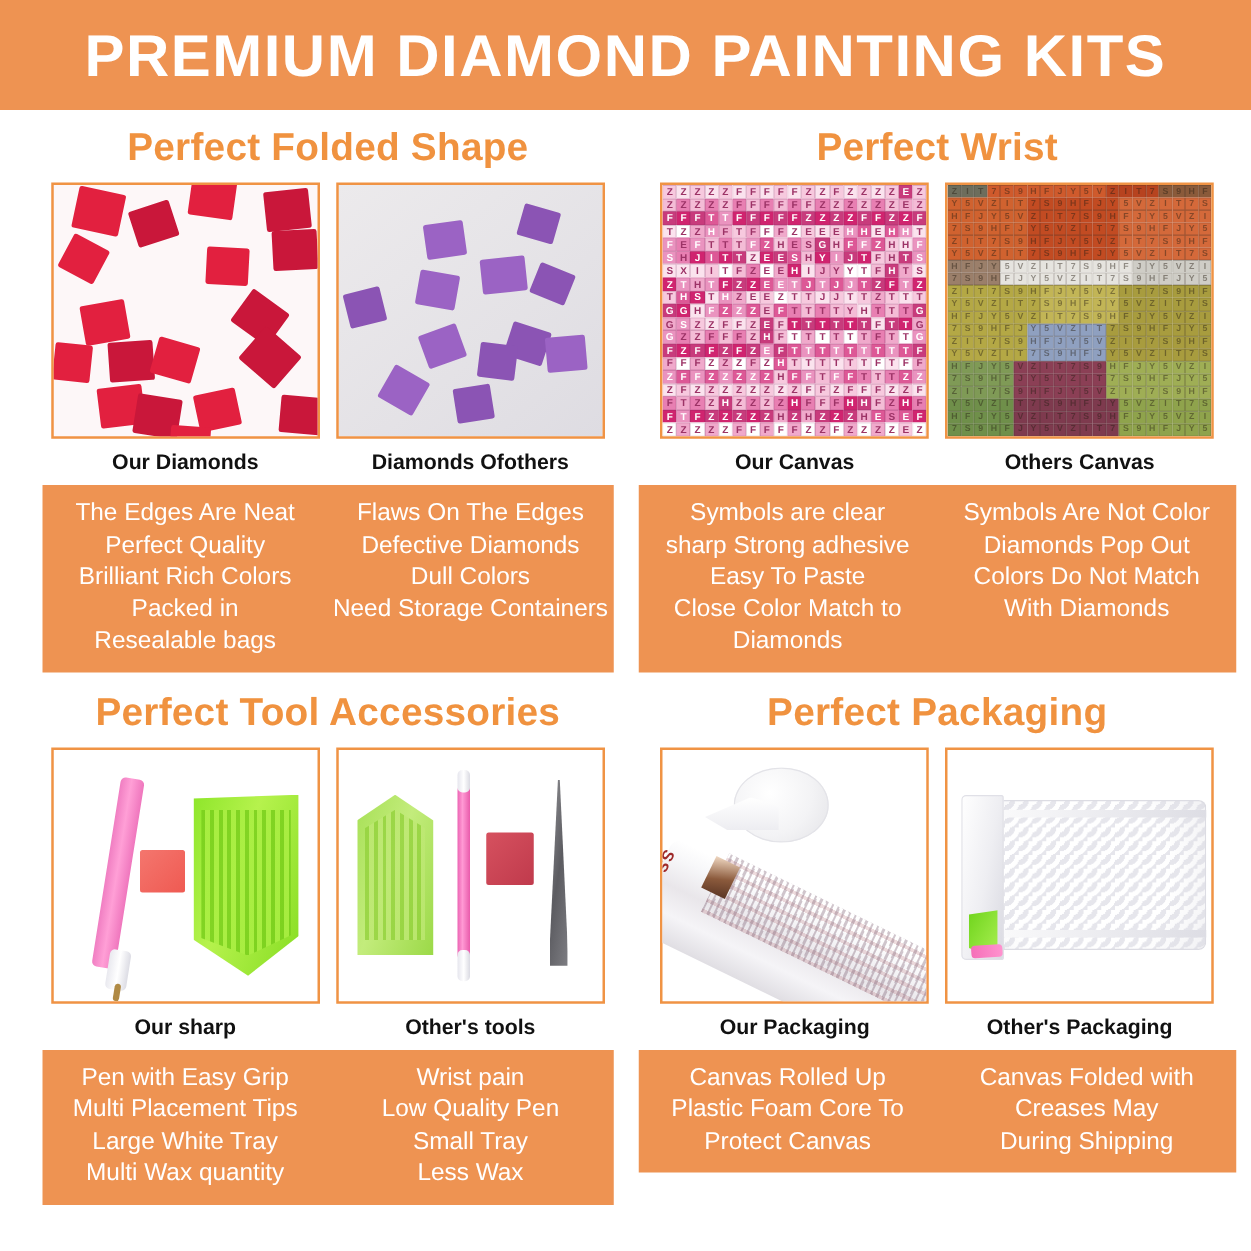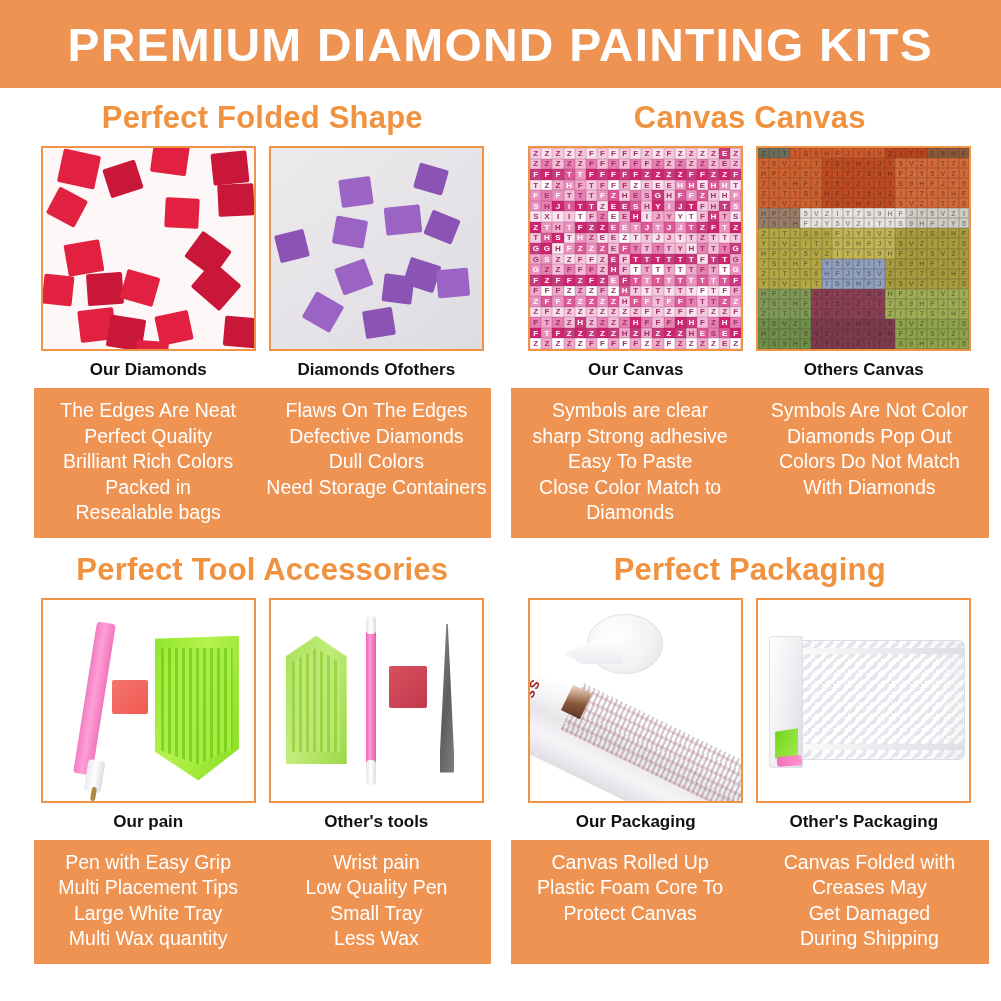--- a/index.html
+++ b/index.html
@@ -155,21 +155,21 @@
         <div class="textcol">
             <div>Flaws On The Edges</div>
             <div>Defective Diamonds</div>
             <div>Dull Colors</div>
             <div>Need Storage Containers</div>
           </div>
       </div>
     </div>
 
     <div class="quad right">
-      <div class="sec-title">Canvas Canvas</div>
+      <div class="sec-title">Perfect Wrist</div>
       <div class="pair">
 
         <div class="cell">
           <div class="photo">
             <div class="sym-canvas">
                 <div class="sym" style="background: rgb(247, 201, 222); color: rgb(156, 51, 102);">Z</div>
                 <div class="sym" style="background: rgb(251, 227, 238); color: rgb(156, 51, 102);">Z</div>
                 <div class="sym" style="background: rgb(247, 201, 222); color: rgb(156, 51, 102);">Z</div>
                 <div class="sym" style="background: rgb(251, 227, 238); color: rgb(156, 51, 102);">Z</div>
                 <div class="sym" style="background: rgb(247, 201, 222); color: rgb(156, 51, 102);">Z</div>
@@ -973,21 +973,21 @@
             <div class="pen" style="left:23%;top:93%;width:2.5%;height:7%;transform:rotate(9deg);background:#b08a45;"></div>
             <div class="wax" style="left:33%;top:40%;width:17%;height:17%;
                         background:linear-gradient(135deg,#f4766e,#ef5a52);"></div>
             <div class="tray" style="left:53%;top:18%;width:40%;height:72%;
                         background:linear-gradient(110deg,#8ee62a,#b6f24d 40%,#86dd22);
                         clip-path:polygon(0% 2%,100% 0%,100% 78%,52% 100%,0% 80%);"></div>
             <div class="tray" style="left:56%;top:24%;width:34%;height:58%;
                         background:repeating-linear-gradient(90deg,#79cf1c 0 3px,#a9ee42 3px 7px);
                         clip-path:polygon(0% 0%,100% 0%,100% 86%,52% 100%,0% 88%);opacity:.85;"></div>
           </div>
-          <div class="cap">Our pain</div>
+          <div class="cap">Our sharp</div>
         </div>
 
         <div class="cell">
           <div class="photo">
             <div class="tray" style="left:7%;top:18%;width:29%;height:64%;
                         background:linear-gradient(110deg,#a7e056,#c3ec7c 45%,#9bd947);
                         clip-path:polygon(0% 16%,50% 0%,100% 16%,100% 100%,0% 100%);"></div>
             <div class="tray" style="left:10%;top:24%;width:23%;height:52%;
                         background:repeating-linear-gradient(90deg,#93d23c 0 3px,#bee873 3px 7px);
                         clip-path:polygon(0% 14%,50% 0%,100% 14%,100% 100%,0% 100%);opacity:.8;"></div>
@@ -1077,20 +1077,19 @@
       </div>
       <div class="textbox">
         <div class="textcol">
             <div>Canvas Rolled Up</div>
             <div>Plastic Foam Core To</div>
             <div>Protect Canvas</div>
           </div>
         <div class="textcol">
             <div>Canvas Folded with</div>
             <div>Creases May</div>
-            <div>Get Damaged</div>
             <div>During Shipping</div>
           </div>
       </div>
     </div>
 
   </div>
 </div>
 
 </body></html>

